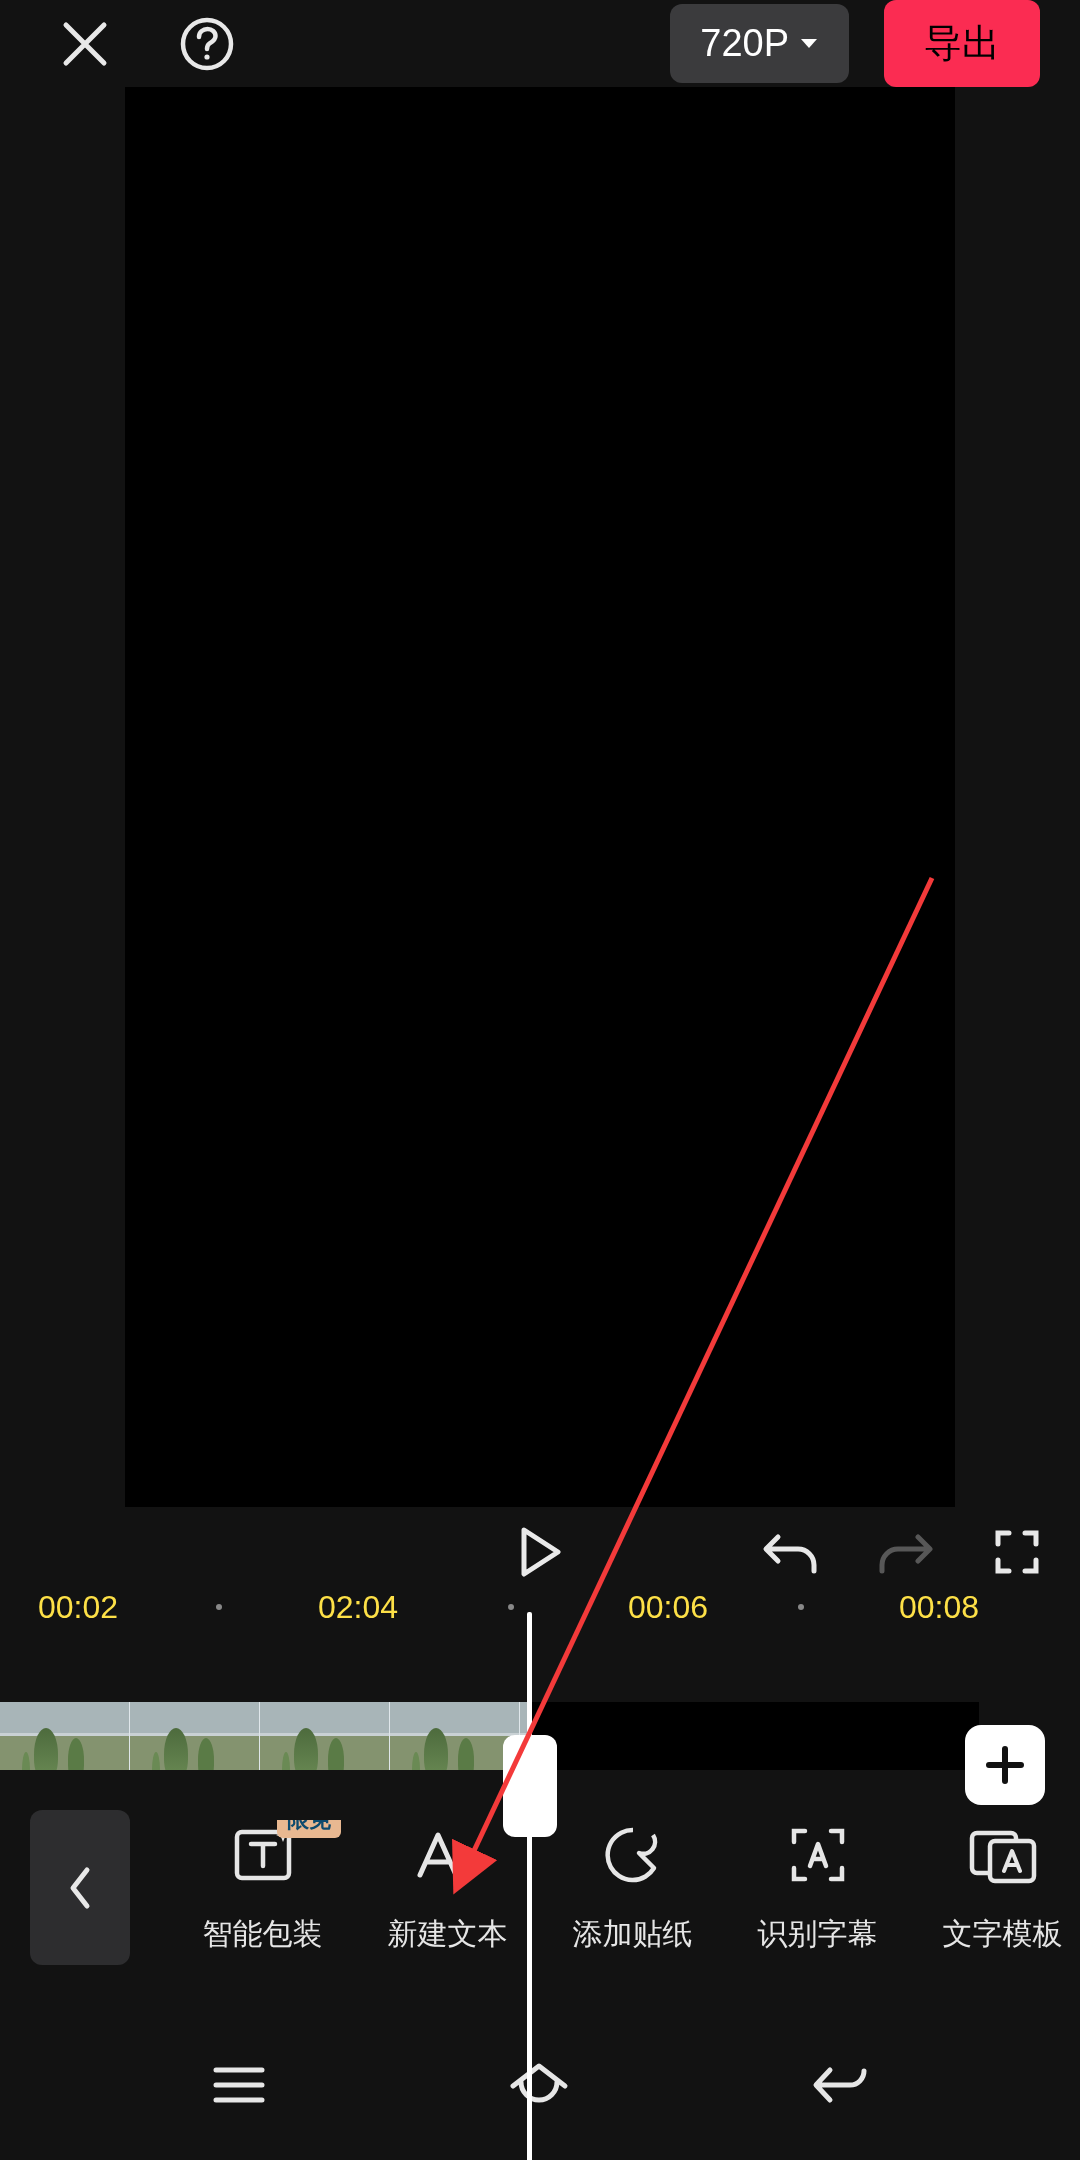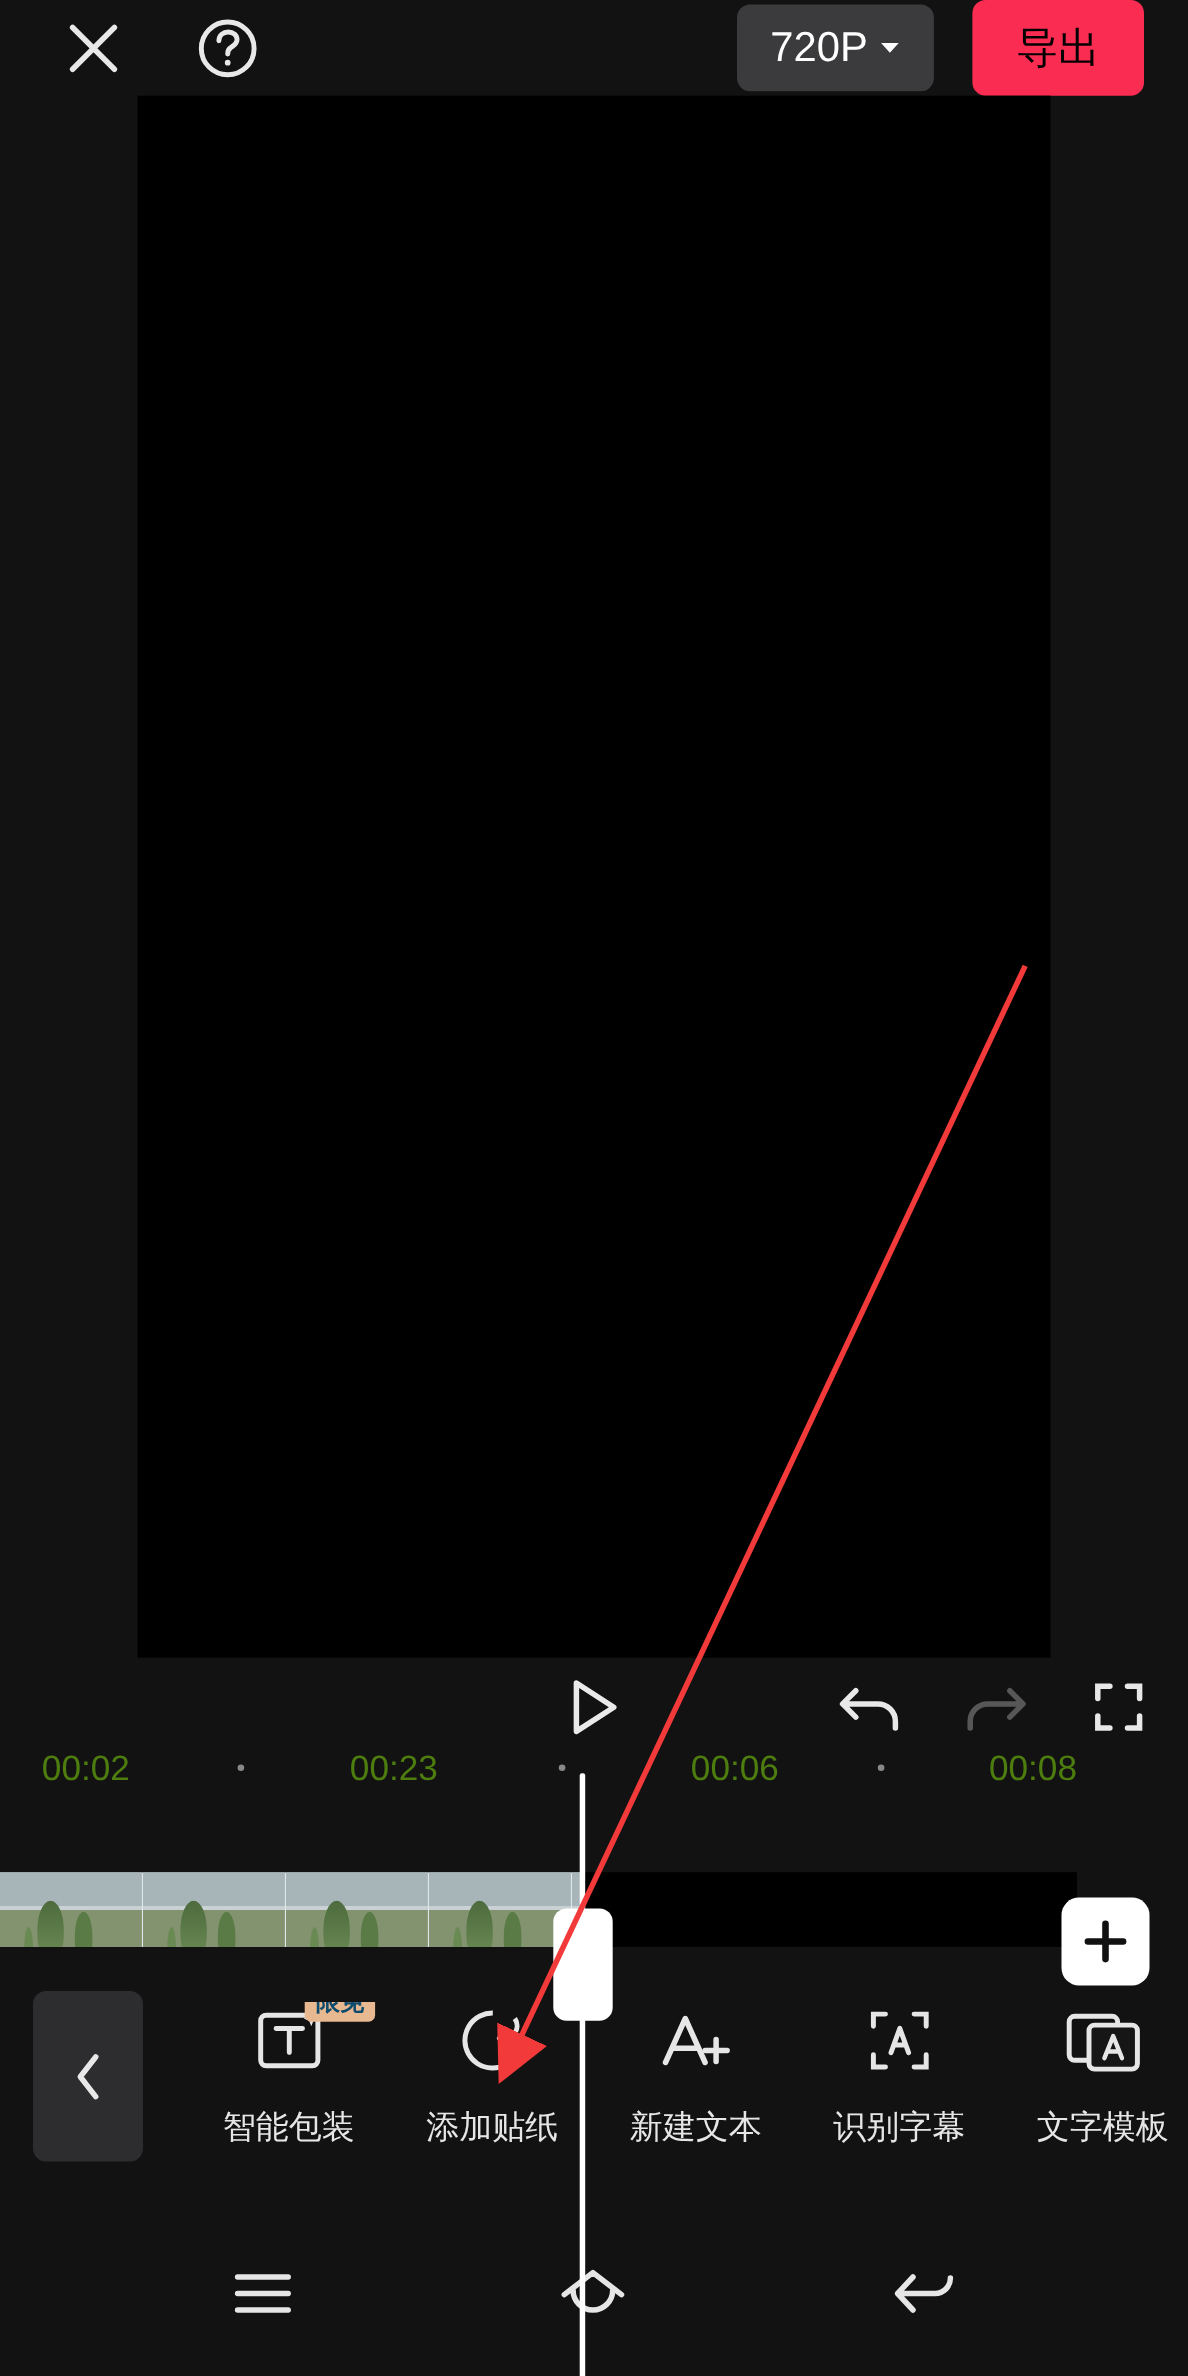--- a/index.html
+++ b/index.html
@@ -21,21 +21,21 @@
 
 .playerbar{height:120px;display:flex;align-items:center;padding:0 40px 0 50px;}
 .time{font-size:38px;letter-spacing:1px;}
 .time .cur{color:#f5f5f5;}
 .time .sep{color:#8a8a8a;margin:0 6px;}
 .time .tot{color:#8a8a8a;}
 .play-btn{margin-left:auto;margin-right:auto;position:absolute;left:50%;transform:translateX(-50%);}
 .right-ctrls{margin-left:auto;display:flex;align-items:center;gap:60px;}
 
 
-.ruler{height:60px;display:flex;align-items:center;color:#4d7c0f;font-size:32px;position:relative;padding:30px 0 0 0;}
+.ruler{height:60px;display:flex;align-items:center;color:#fde047;font-size:32px;position:relative;padding:30px 0 0 0;}
 .ruler .lbl{position:absolute;}
 .ruler .dot{position:absolute;width:6px;height:6px;border-radius:50%;background:#888;}
 
 
 .timeline-wrap{position:relative;flex:0 0 730px;}
 .playhead{position:absolute;left:527px;top:5px;width:5px;height:700px;background:#fff;z-index:20;border-radius:2px;}
 .clips-row{position:absolute;top:95px;left:0;right:0;height:172px;display:flex;align-items:center;}
 .clip{height:172px;display:flex;overflow:hidden;}
 .frame{height:172px;width:130px;background:#dfe6ea;position:relative;border-right:1px solid rgba(255,255,255,0.05);flex:0 0 auto;}
 .frame::before{content:"";position:absolute;inset:0;background:linear-gradient(to bottom,#a8b5b8 0%,#a8b5b8 18%,#c9d1d4 18%,#c9d1d4 20%,#84936f 20%,#84936f 40%,#bbc5c8 40%,#bbc5c8 50%,#e8edee 50%,#e8edee 100%);}
@@ -117,21 +117,21 @@
         <svg width="46" height="46" viewBox="0 0 46 46">
             <path d="M4 15 V4 H15 M31 4 H42 V15 M42 31 V42 H31 M15 42 H4 V31" fill="none" stroke="#e8e8e8" stroke-width="5" stroke-linecap="round"></path>
           </svg>
       </div>
     </div>
   </div>
 
   <div class="ruler">
     <span class="lbl" style="left:38px">00:02</span>
     <span class="dot" style="left:216px"></span>
-    <span class="lbl" style="left:318px">00:23</span>
+    <span class="lbl" style="left:318px">02:04</span>
     <span class="dot" style="left:508px"></span>
     <span class="lbl" style="left:628px">00:06</span>
     <span class="dot" style="left:798px"></span>
     <span class="lbl" style="left:899px">00:08</span>
   </div>
 
   <div class="timeline-wrap">
     <div class="playhead"></div>
     <div class="clips-row">
       <div class="clip" style="width:529px">
@@ -173,34 +173,34 @@
           <svg width="64" height="58" viewBox="0 0 64 58">
               <rect x="6" y="6" width="52" height="46" rx="5" fill="none" stroke="#e6e6e6" stroke-width="4.5"></rect>
               <path d="M20 18 H44 M32 18 V40" stroke="#e6e6e6" stroke-width="4.5" stroke-linecap="round"></path>
               <path d="M52 2 l2 5 5 2 -5 2 -2 5 -2 -5 -5 -2 5 -2 z" fill="#e6e6e6"></path>
             </svg>
         </div>
         <span>智能包装</span>
       </div>
       <div class="tool">
         <div class="ticon">
-          <svg width="60" height="60" viewBox="0 0 60 60">
-              <path d="M30 5 a25 25 0 1 0 21 38 L36 28 a12 12 0 0 0 14 -18" fill="none" stroke="#e6e6e6" stroke-width="4.5" stroke-linejoin="round"></path>
-            </svg>
-        </div>
-        <span>添加贴纸</span>
-      </div>
-      <div class="tool">
-        <div class="ticon">
           <svg width="72" height="58" viewBox="0 0 72 58">
               <path d="M8 49 L26 9 L44 49 M14 36 H38" stroke="#e6e6e6" stroke-width="5" fill="none" stroke-linecap="round" stroke-linejoin="round"></path>
               <path d="M54 28 V48 M44 38 H64" stroke="#e6e6e6" stroke-width="5" stroke-linecap="round"></path>
             </svg>
         </div>
         <span>新建文本</span>
+      </div>
+      <div class="tool">
+        <div class="ticon">
+          <svg width="60" height="60" viewBox="0 0 60 60">
+              <path d="M30 5 a25 25 0 1 0 21 38 L36 28 a12 12 0 0 0 14 -18" fill="none" stroke="#e6e6e6" stroke-width="4.5" stroke-linejoin="round"></path>
+            </svg>
+        </div>
+        <span>添加贴纸</span>
       </div>
       <div class="tool">
         <div class="ticon">
           <svg width="60" height="60" viewBox="0 0 60 60">
               <path d="M6 17 V6 H17 M43 6 H54 V17 M54 43 V54 H43 M17 54 H6 V43" fill="none" stroke="#e6e6e6" stroke-width="4.5" stroke-linecap="round"></path>
               <path d="M22 41 L30 19 L38 41 M25 34 H35" fill="none" stroke="#e6e6e6" stroke-width="4.5" stroke-linecap="round" stroke-linejoin="round"></path>
             </svg>
         </div>
         <span>识别字幕</span>
       </div>

